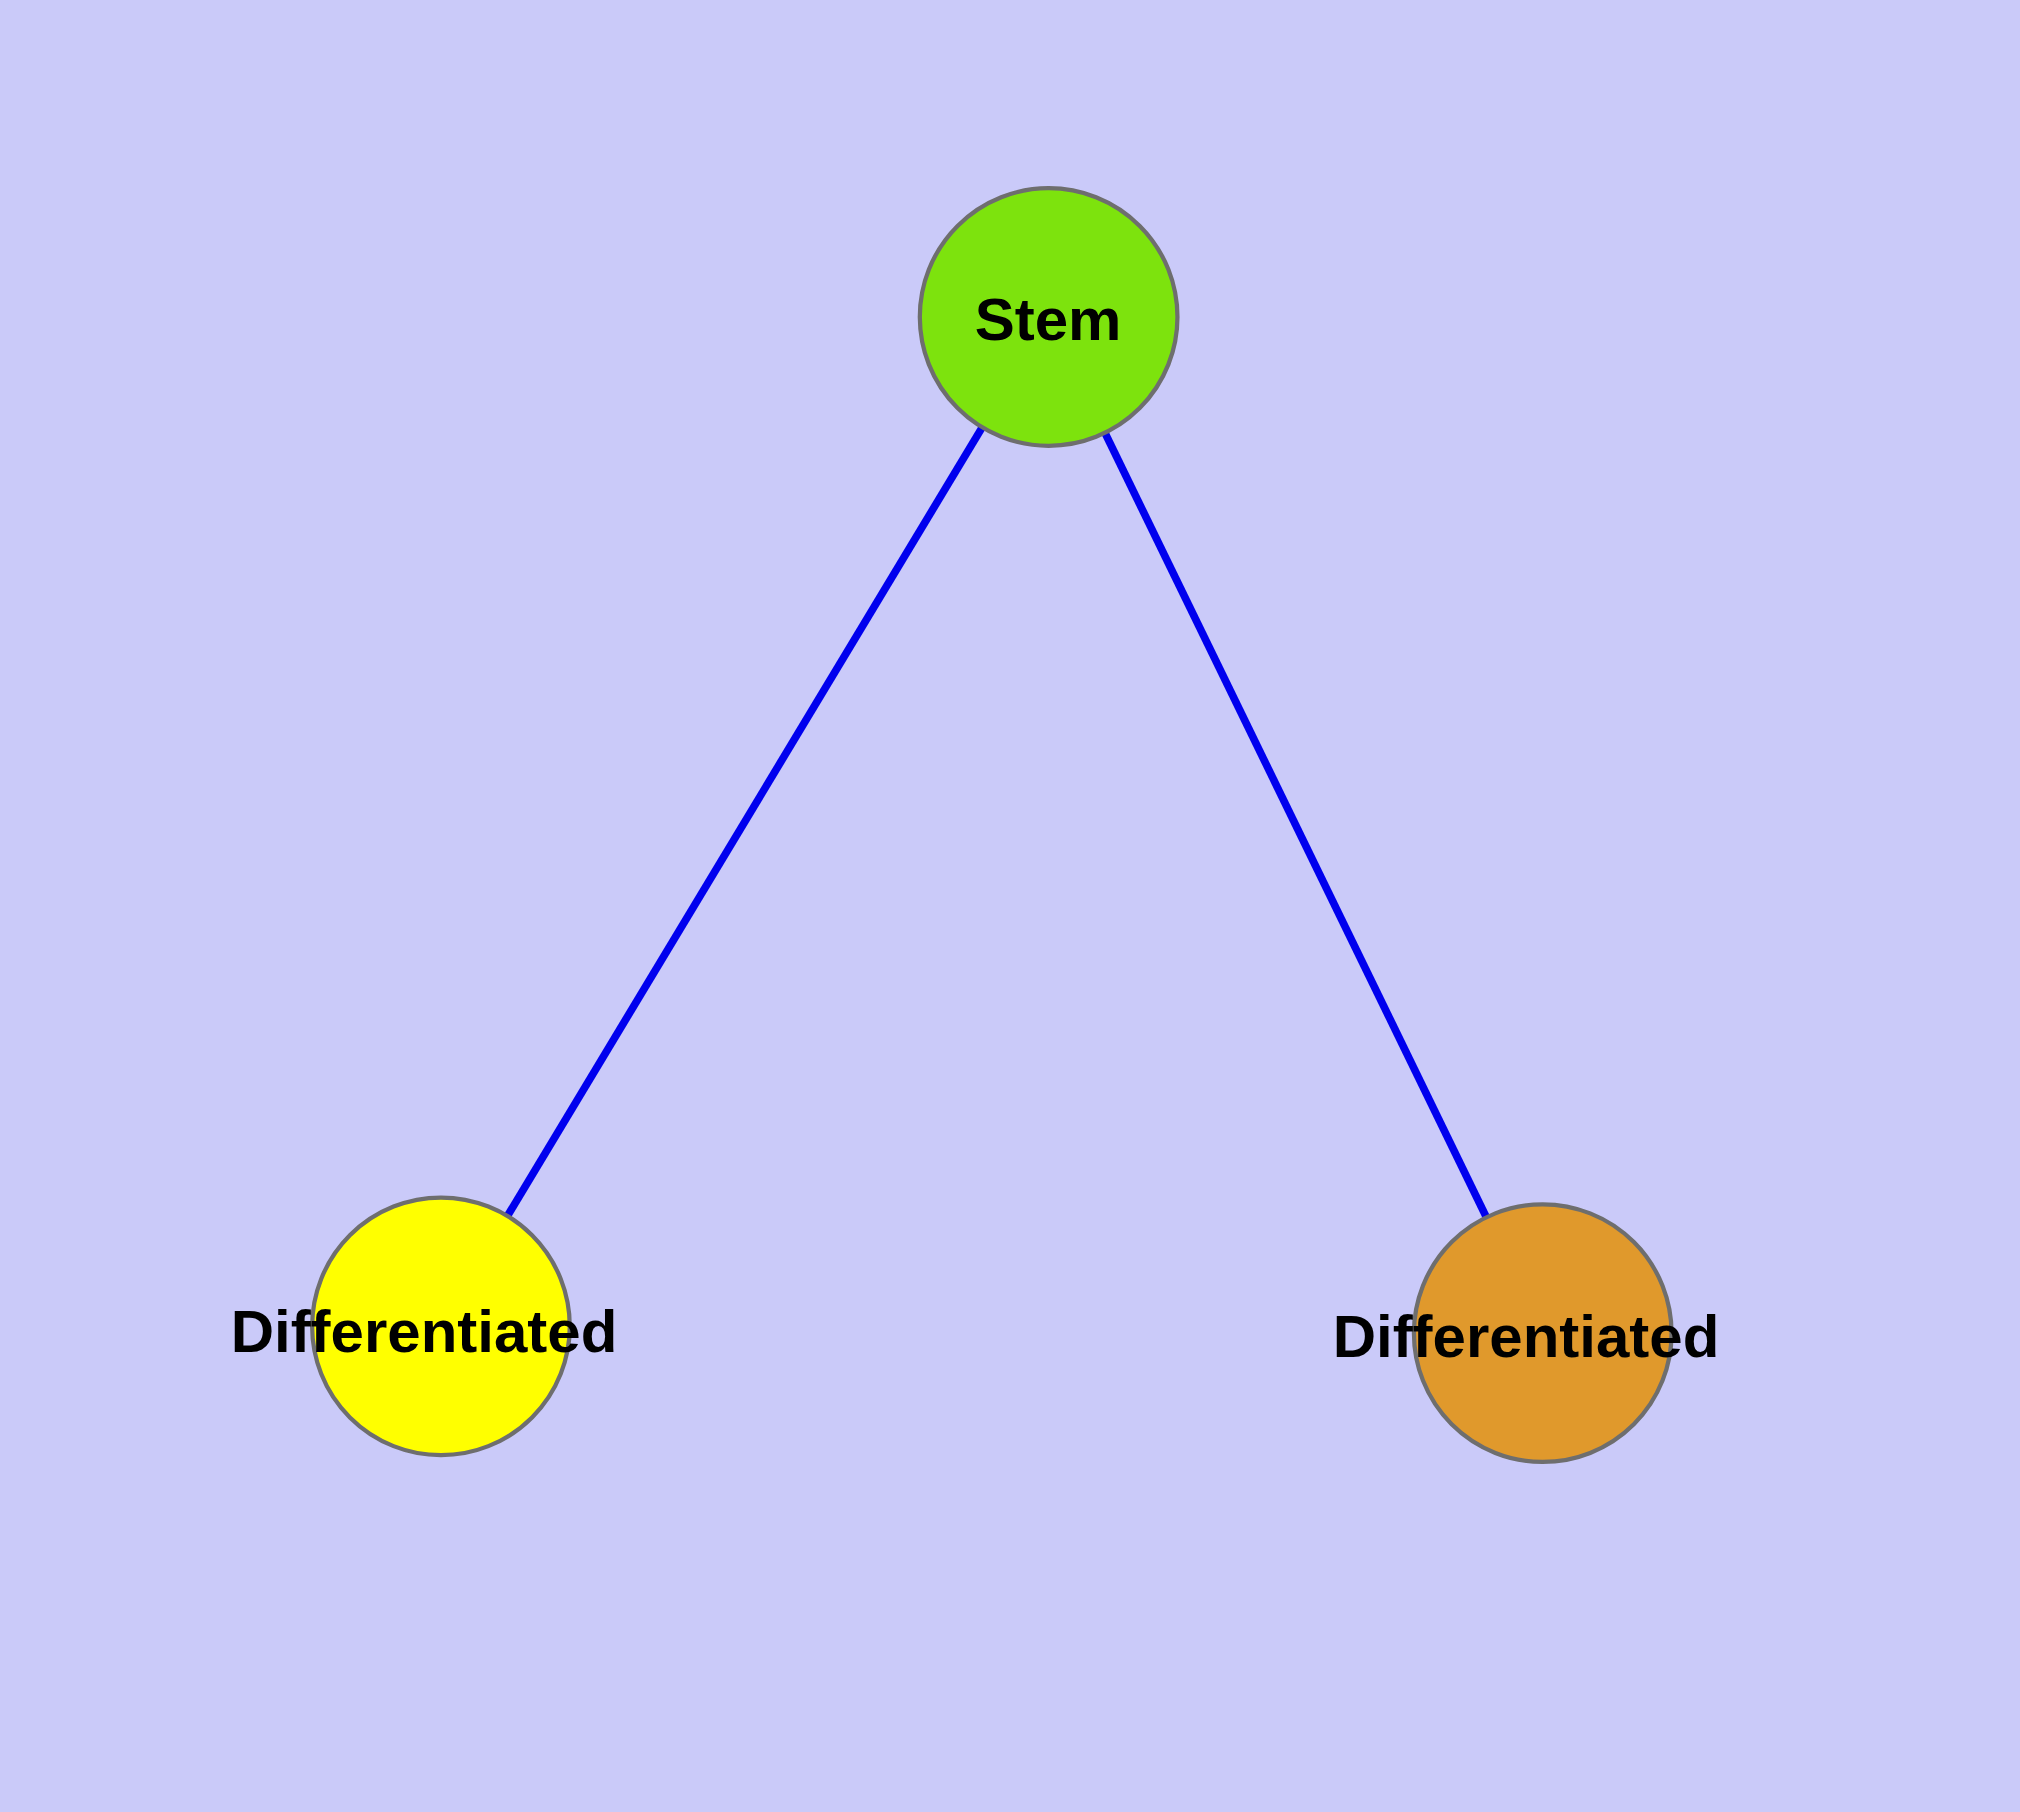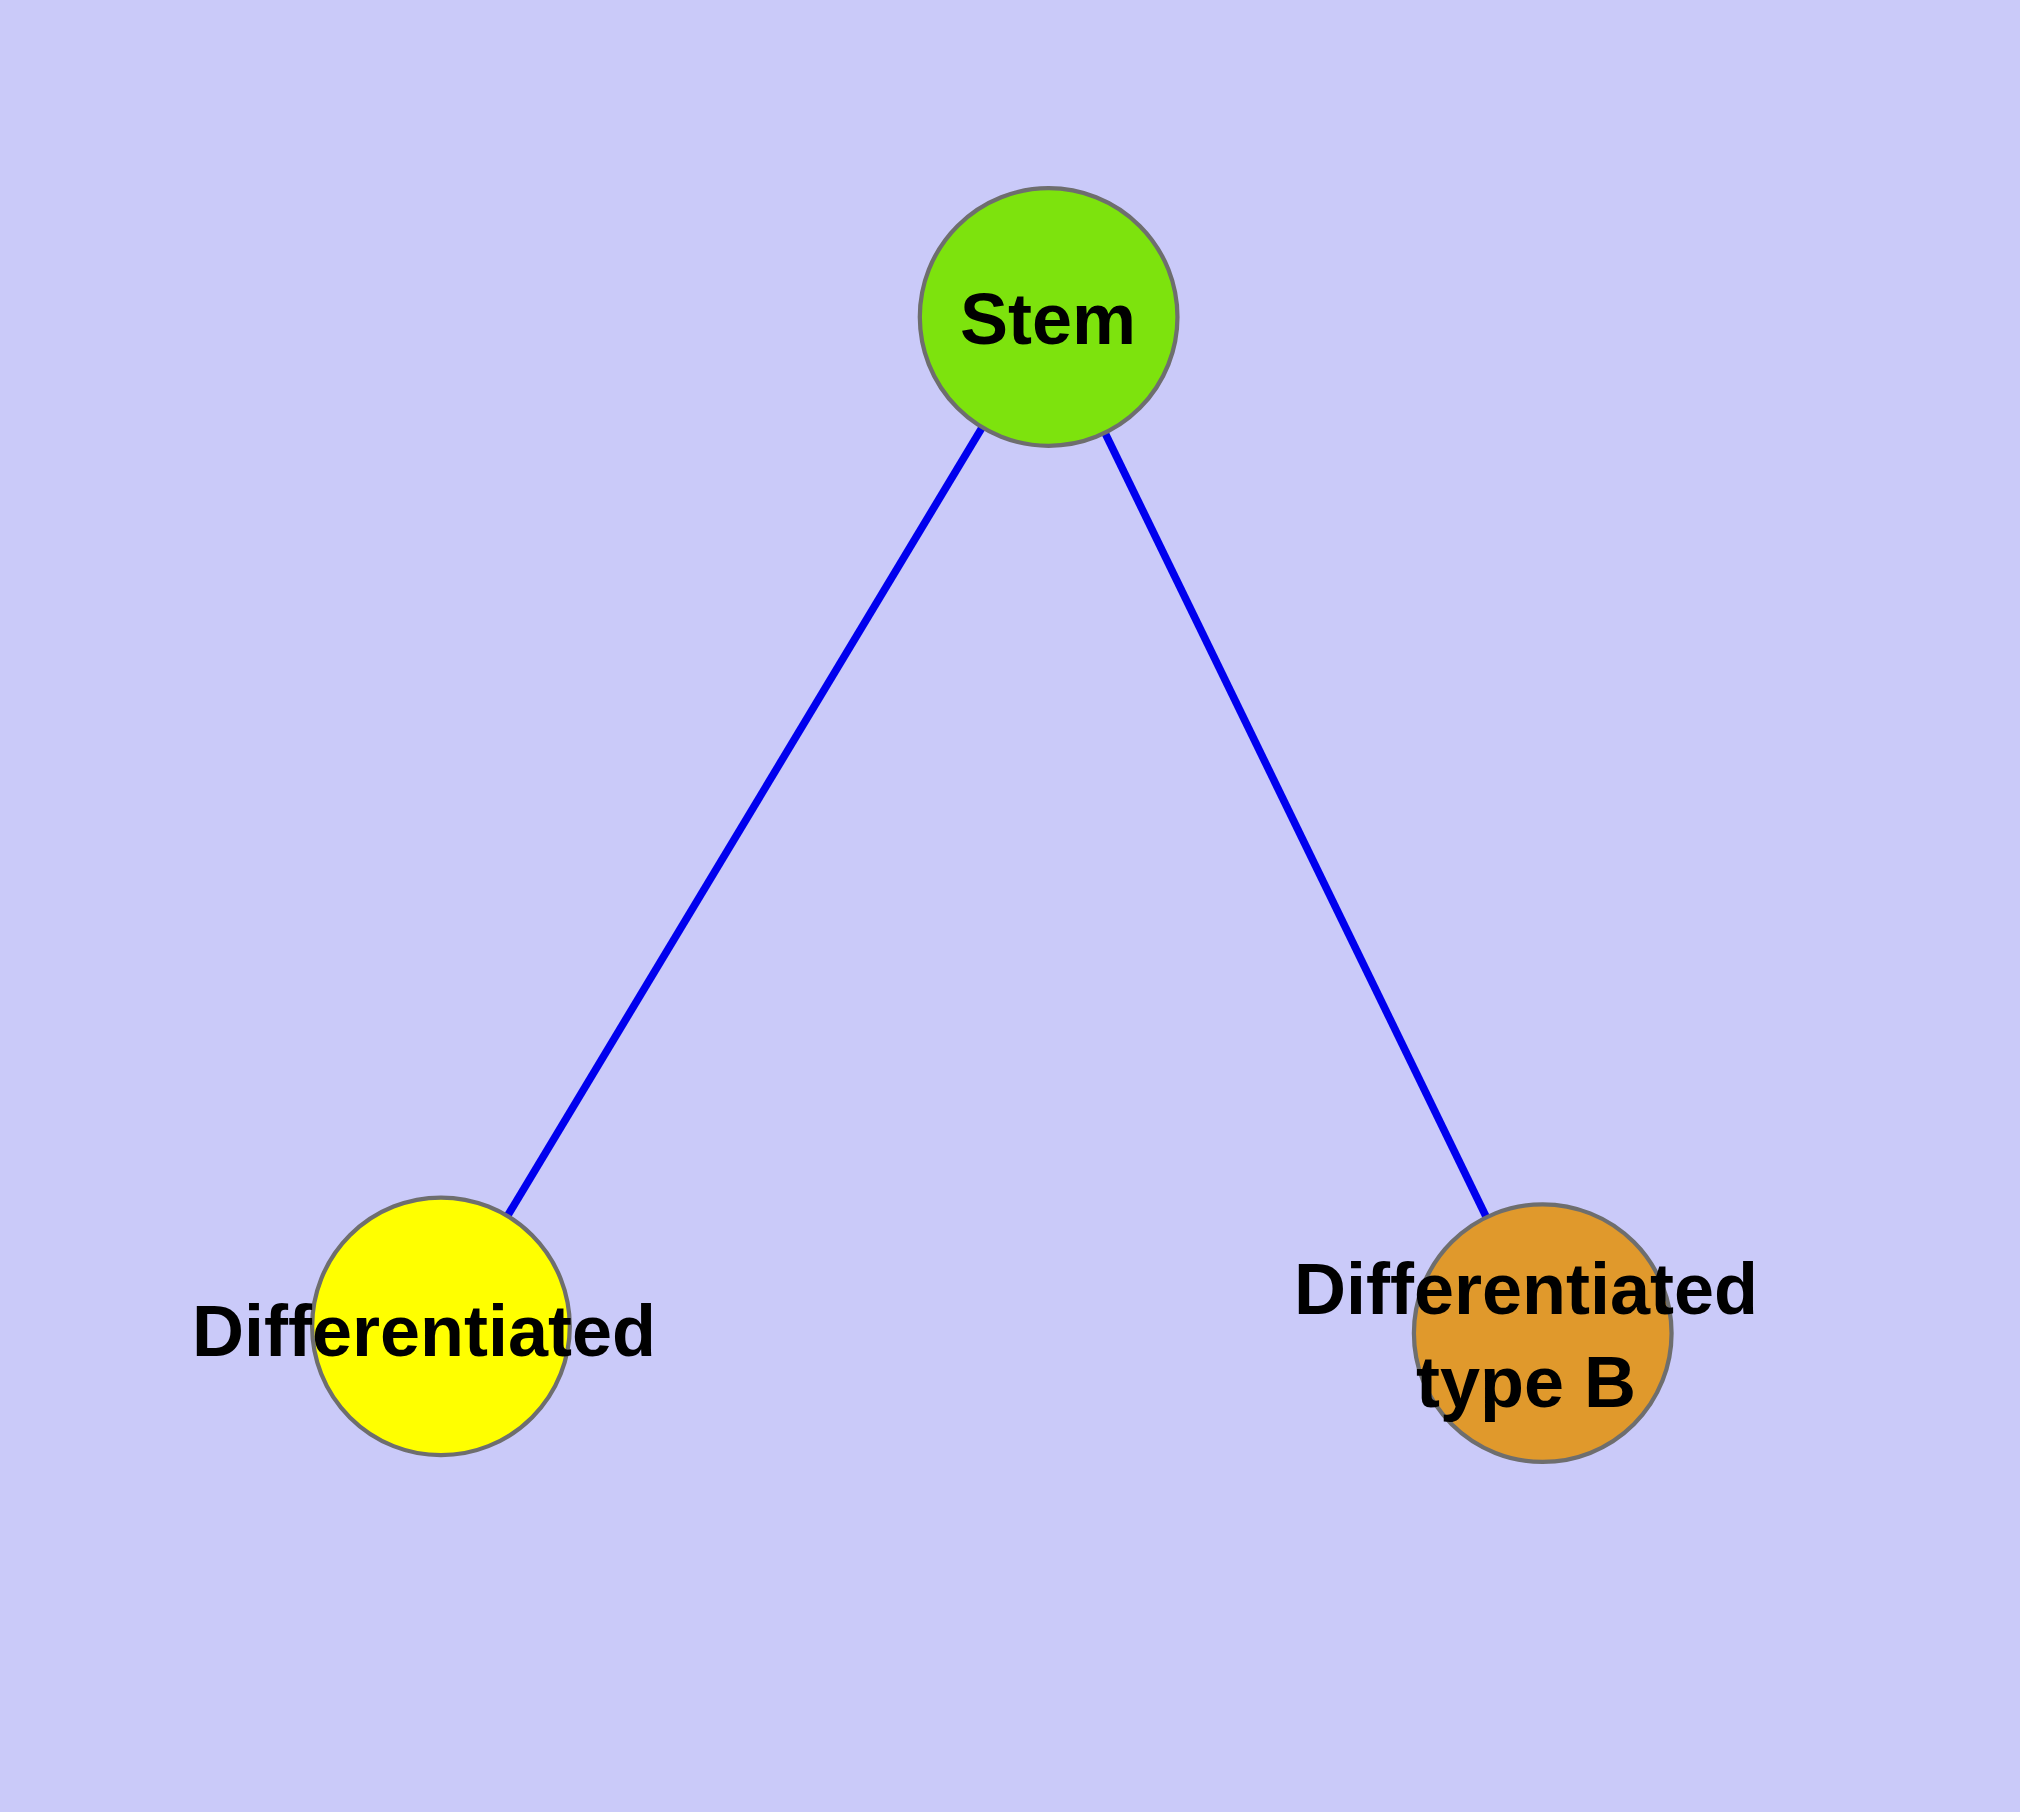--- a/index.html
+++ b/index.html
@@ -15,21 +15,21 @@
     position: absolute;
     left: 0;
     top: 0;
     display: block;
   }
   .node-label {
     position: absolute;
     transform: translate(-50%, -50%);
     text-align: center;
     font-weight: bold;
-    font-size: 72px;
+    font-size: 60px;
     line-height: 93px;
     color: #000000;
     white-space: nowrap;
     pointer-events: none;
   }
   .node-label div {
     white-space: nowrap;
   }
 </style>
 </head>
@@ -44,16 +44,15 @@
       <circle cx="1820" cy="1573" r="152" fill="#e0992c" stroke="#6e6e6e" stroke-width="5"></circle>
     </svg>
     <div class="node-label" style="left: 1048px; top: 319px; color: rgb(0, 0, 0);">
       <div>Stem</div>
     </div>
     <div class="node-label" style="left: 424px; top: 1331px; color: rgb(0, 0, 0);">
       <div>Differentiated</div>
     </div>
     <div class="node-label" style="left: 1526px; top: 1336px; color: rgb(0, 0, 0);">
       <div>Differentiated</div>
-      <div>type B</div>
     </div>
   </div>
 
 
 </body></html>

